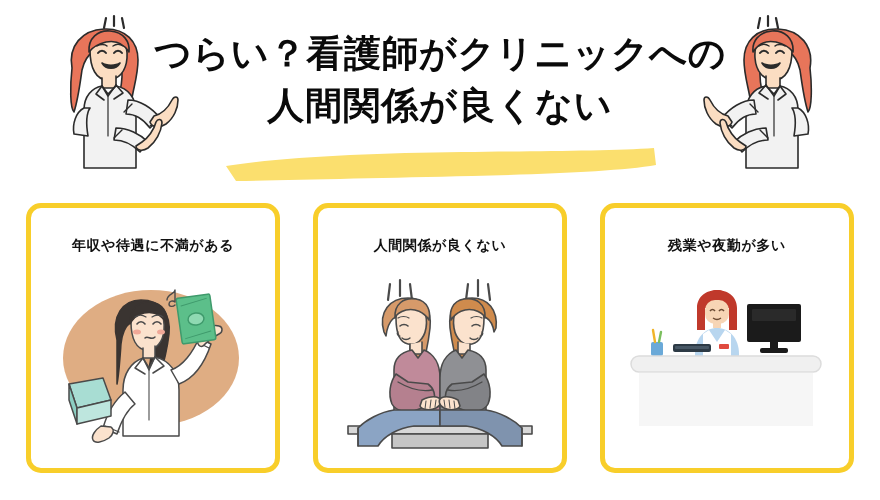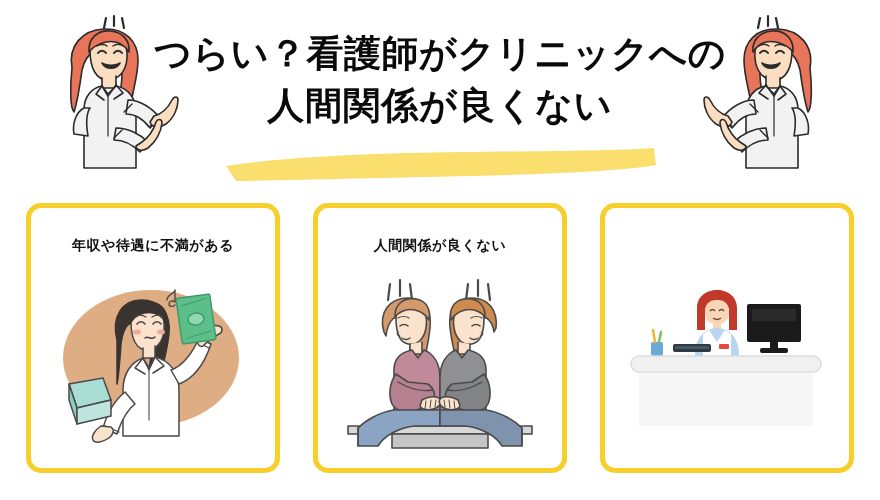--- a/index.html
+++ b/index.html
@@ -349,20 +349,21 @@
 
           <path d="M168 140 C 182 142, 196 150, 204 158 L 204 176 L 184 176
                    C 178 166, 164 158, 148 156 L 122 156 L 122 140 Z" fill="#7f93ae"></path>
           <path d="M204 158 L204 176" stroke-width="1.3"></path>
         </g>
       </svg>
     </div>
   </div>
 
   <div class="card" id="card-2">
+    <div class="card-title">残業や夜勤が多い</div>
 
     <div class="card-illustration" id="illu-2">
       <svg width="244" height="140" viewBox="0 0 244 140">
 
         <rect x="142" y="18" width="54" height="38" rx="2" fill="#1b1b1b"></rect>
         <rect x="147" y="23" width="44" height="12" rx="1" fill="#2a2a2a"></rect>
         <rect x="165" y="56" width="8" height="8" fill="#1b1b1b"></rect>
         <rect x="155" y="62" width="28" height="5" rx="2" fill="#1b1b1b"></rect>
 
         <g>

